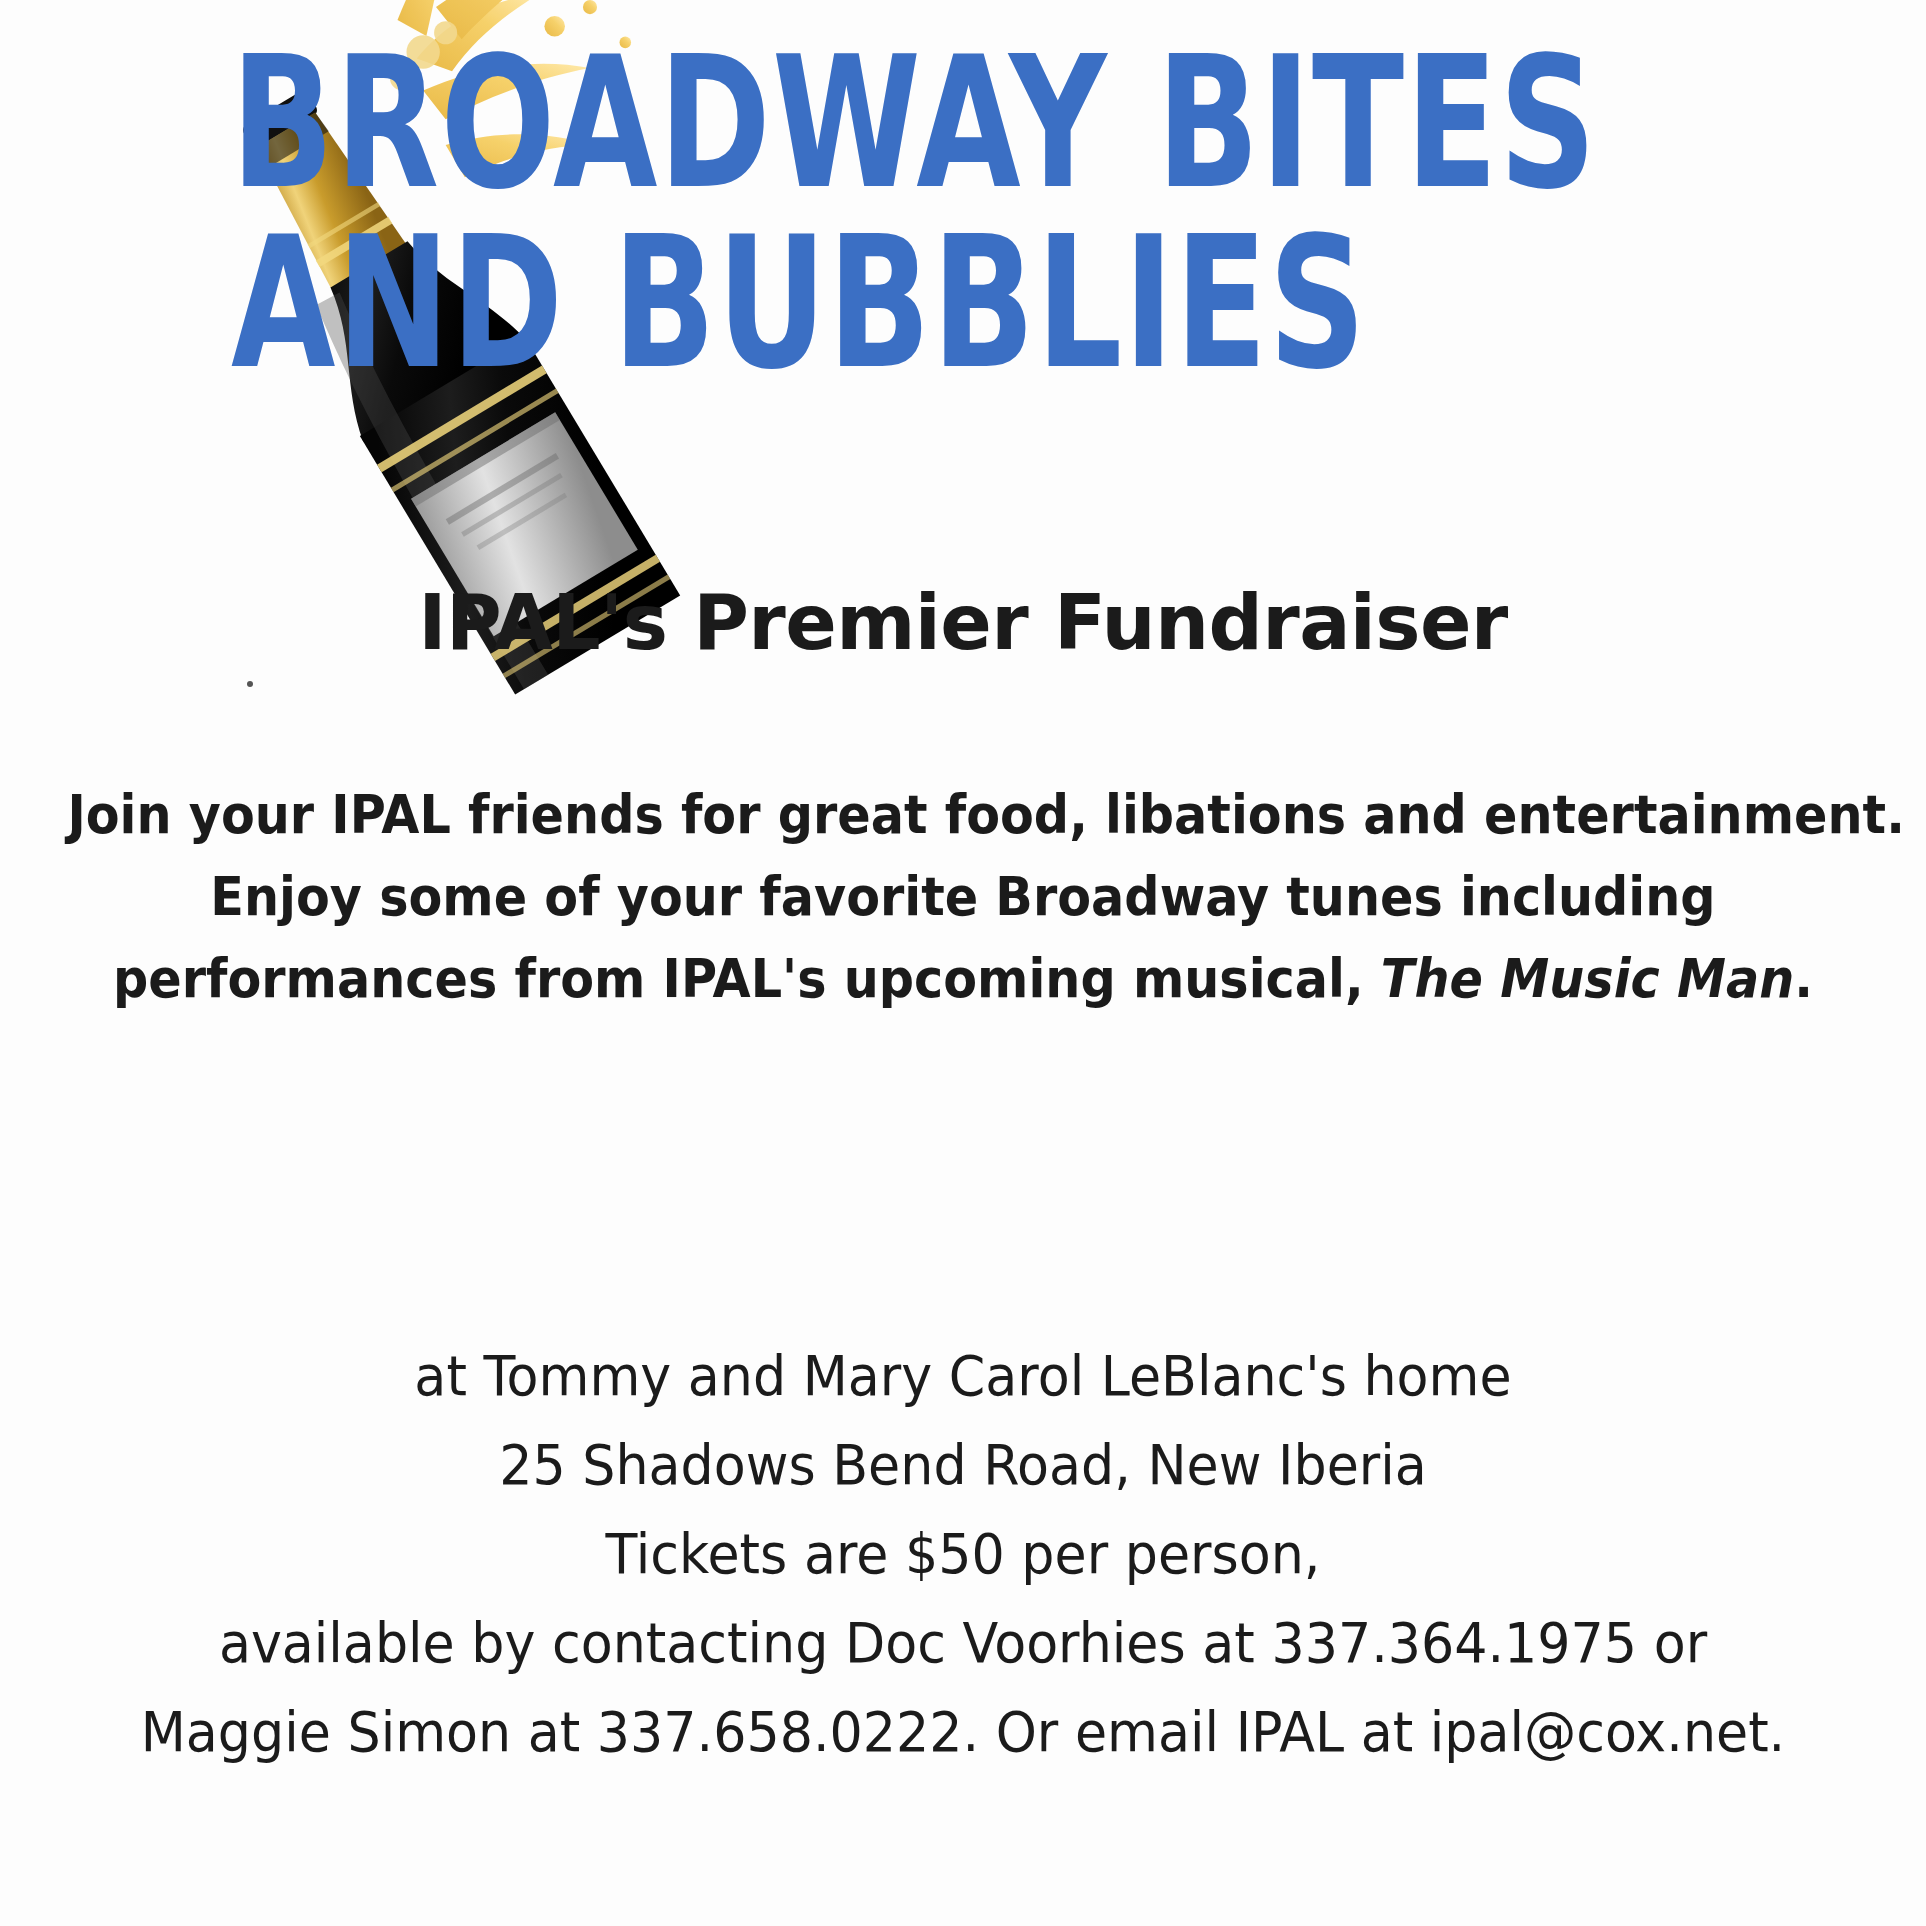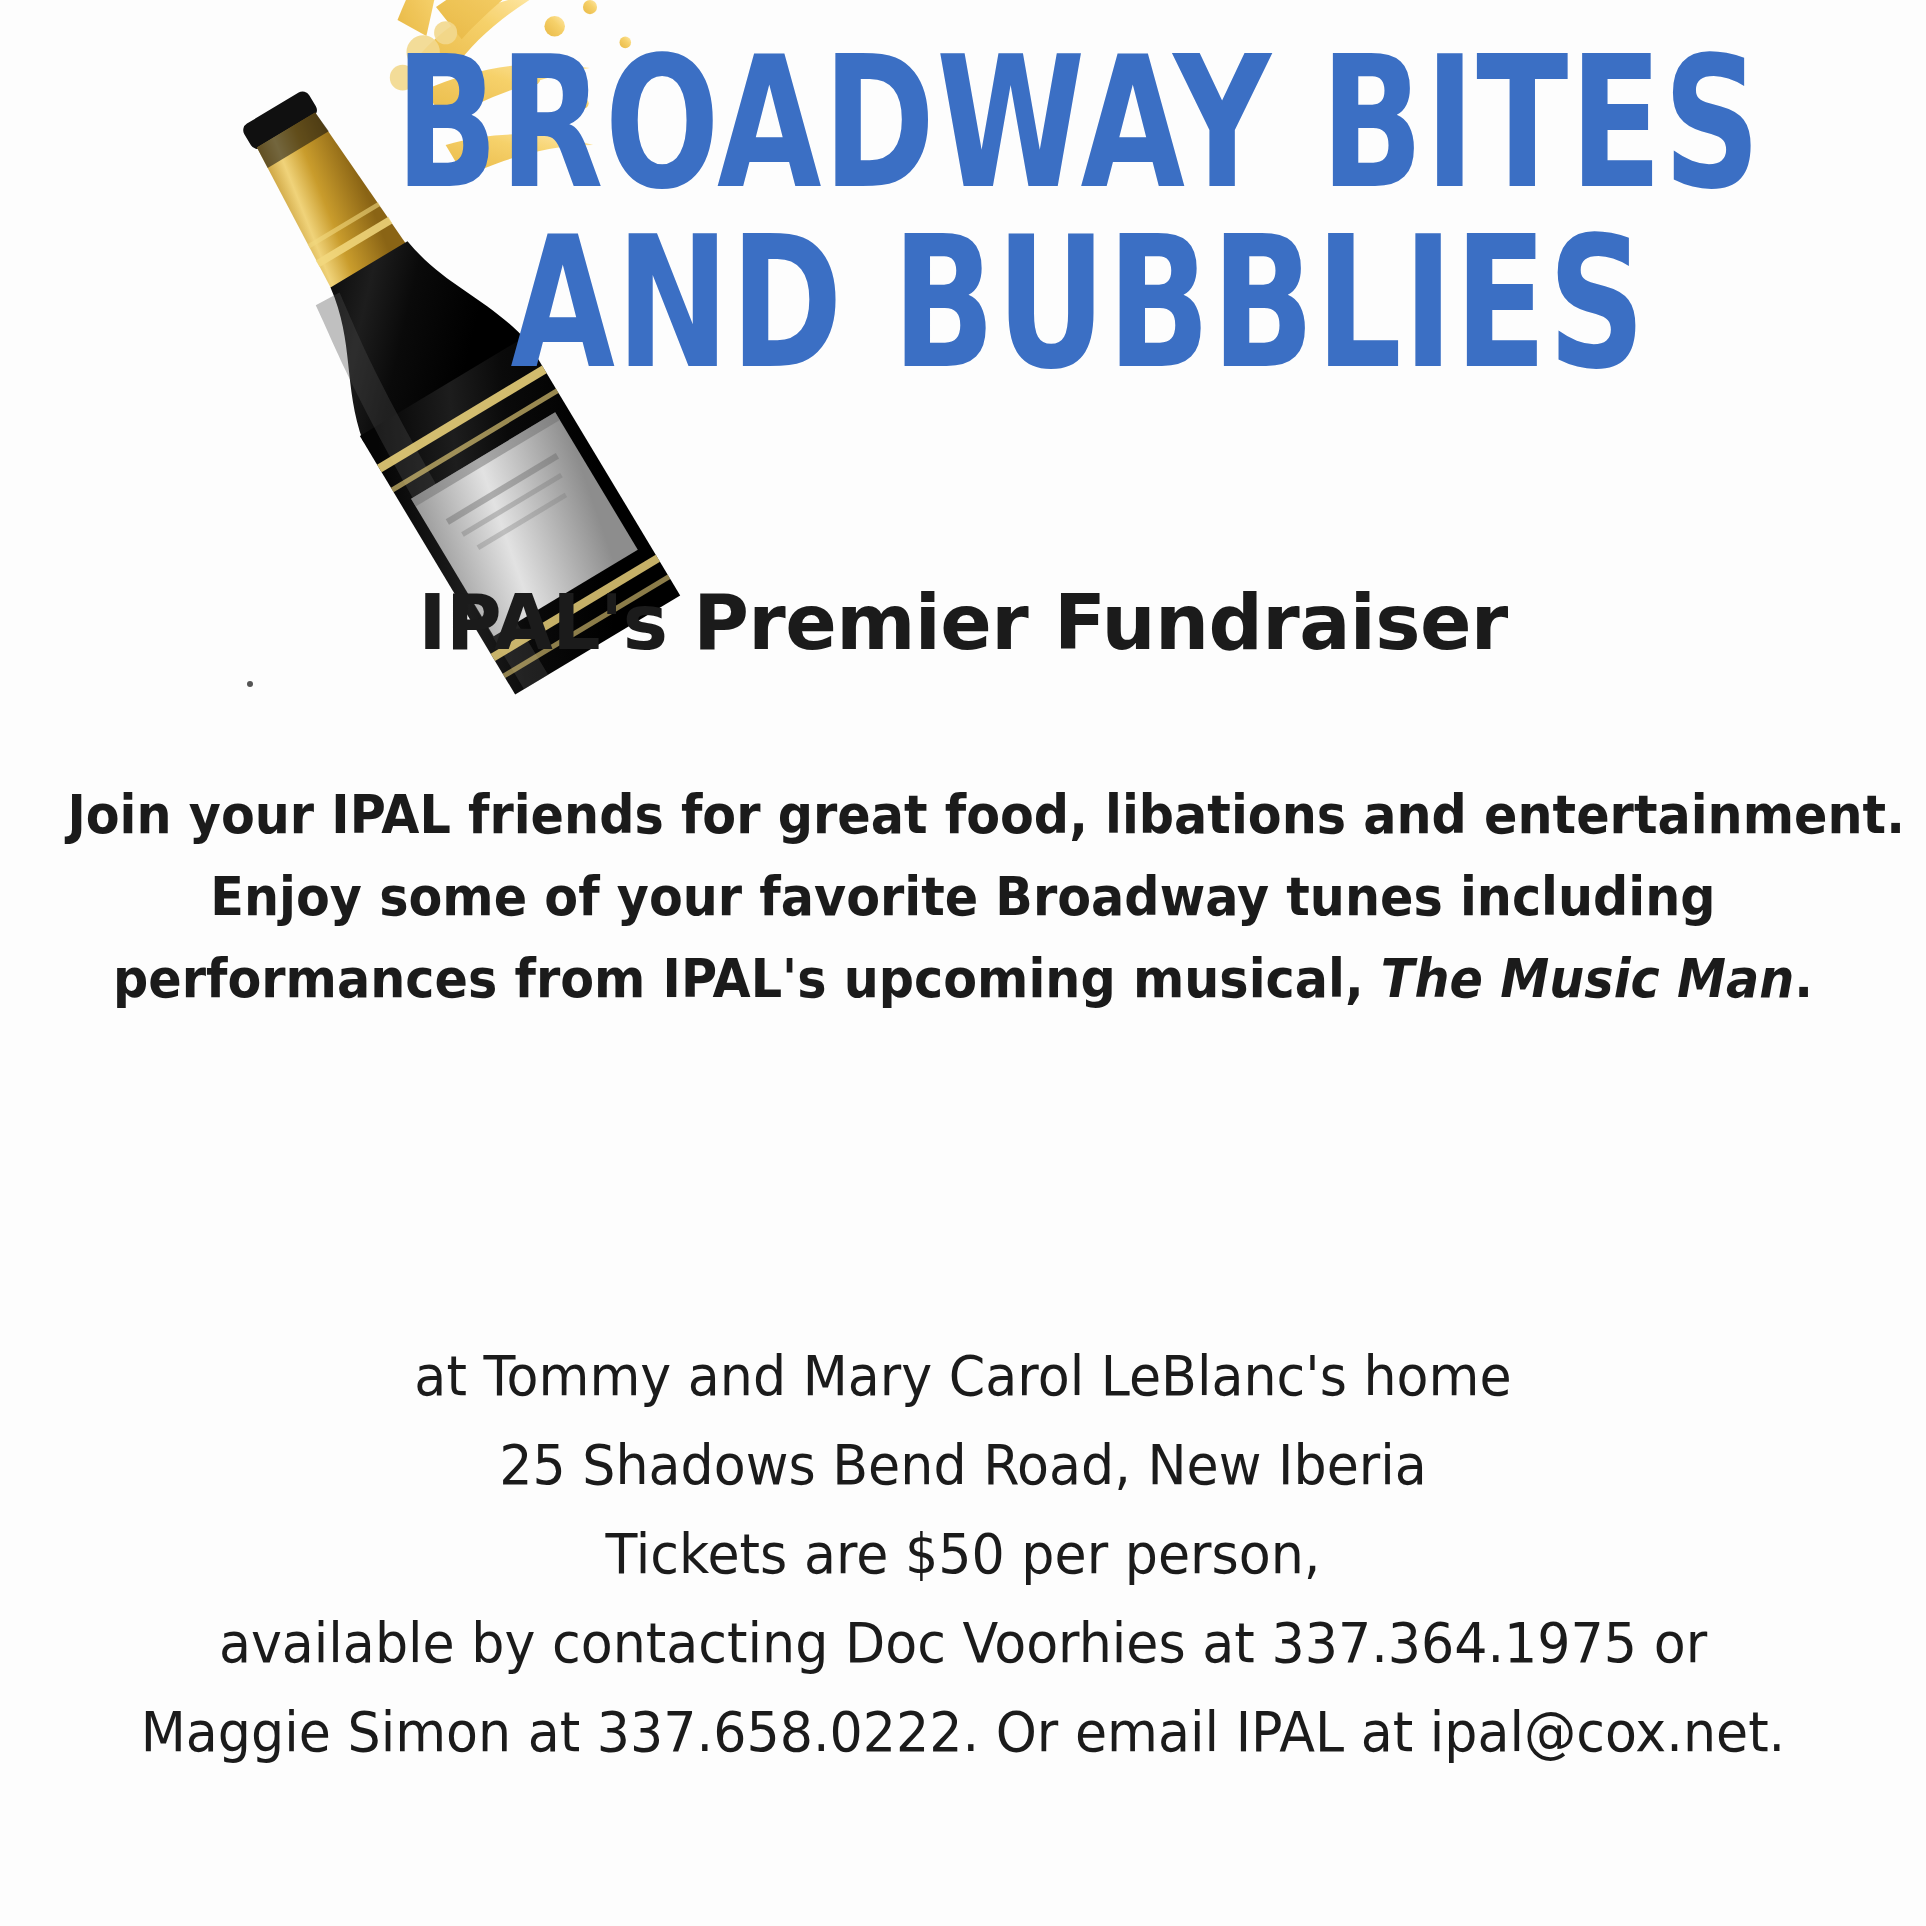--- a/index.html
+++ b/index.html
@@ -31,21 +31,21 @@
     height: 758px;
     pointer-events: none;
   }
 
   
   .title-block {
     position: absolute;
     left: 0;
     top: 39px;
     width: 1926px;
-    text-align: center;
+    text-align: left;
     pointer-events: none;
   }
   .title-line {
     font-family: "DejaVu Sans", sans-serif;
     font-weight: 700;
     color: #3b6fc4;
     letter-spacing: 1.3px;
     line-height: 0.94;
     transform: scaleY(1.35);
     transform-origin: top center;

